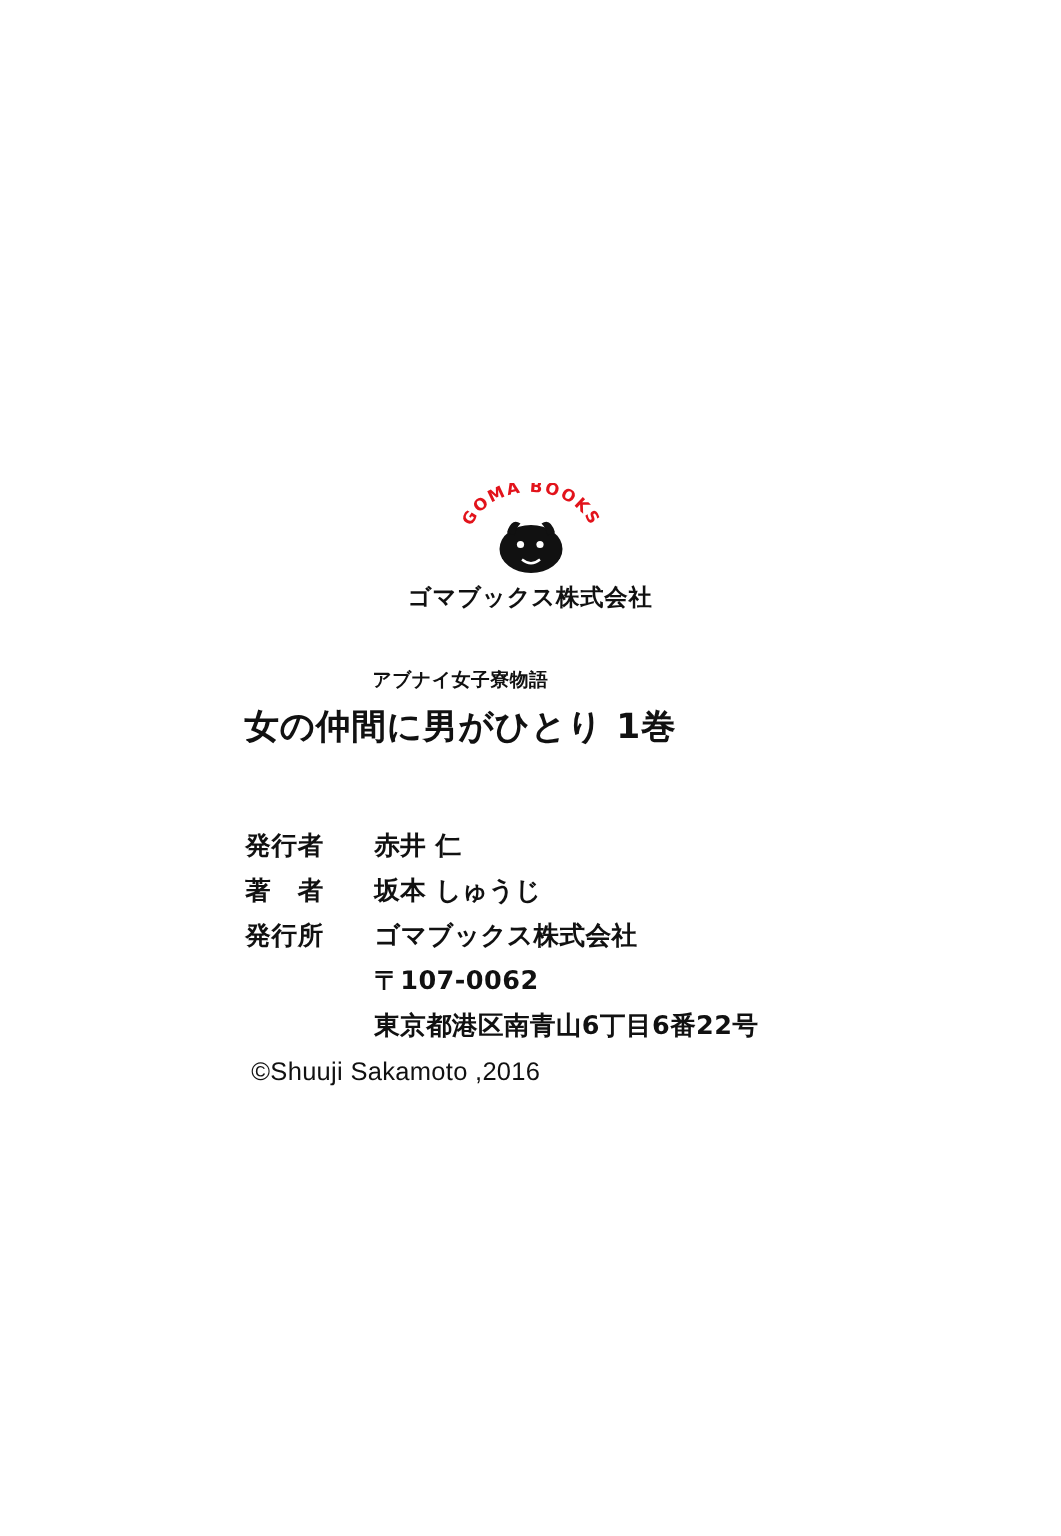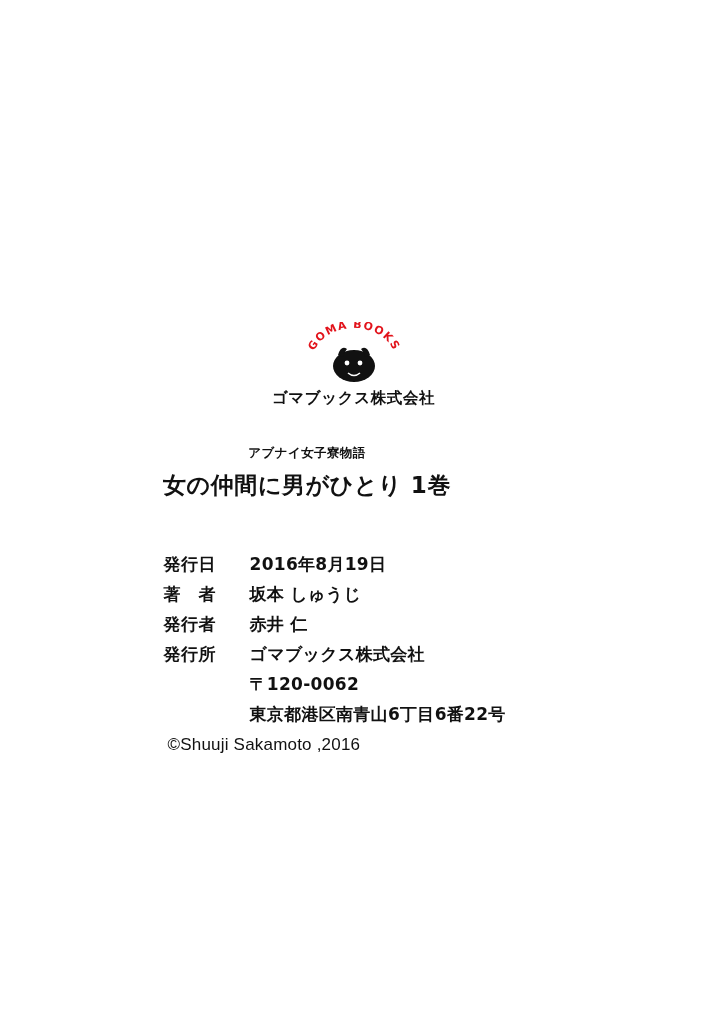--- a/index.html
+++ b/index.html
@@ -151,43 +151,39 @@
   </div>
 
   <div class="title-block">
     <div class="series-title">アブナイ女子寮物語</div>
     <div class="volume-title">女の仲間に男がひとり 1巻</div>
   </div>
 
   <div class="colophon">
     <div class="colophon-inner">
 
+
       <div class="col-row">
-        <span class="col-label">発行日</span>
-        <span class="col-value">2016年8月19日</span>
+        <span class="col-label">発行者</span>
+        <span class="col-value">赤井 仁</span>
       </div>
 
       <div class="col-row">
         <span class="col-label spaced">著　者</span>
         <span class="col-value">坂本 しゅうじ</span>
-      </div>
-
-      <div class="col-row">
-        <span class="col-label">発行者</span>
-        <span class="col-value">赤井 仁</span>
       </div>
 
       <div class="col-row">
         <span class="col-label">発行所</span>
         <span class="col-value">ゴマブックス株式会社</span>
       </div>
 
       <div class="col-row indent">
         <span class="col-label"></span>
-        <span class="col-value sub">〒120-0062</span>
+        <span class="col-value sub">〒107-0062</span>
       </div>
 
       <div class="col-row indent">
         <span class="col-label"></span>
         <span class="col-value sub">東京都港区南青山6丁目6番22号</span>
       </div>
 
       <div class="copyright">©Shuuji Sakamoto ,2016</div>
 
     </div>

